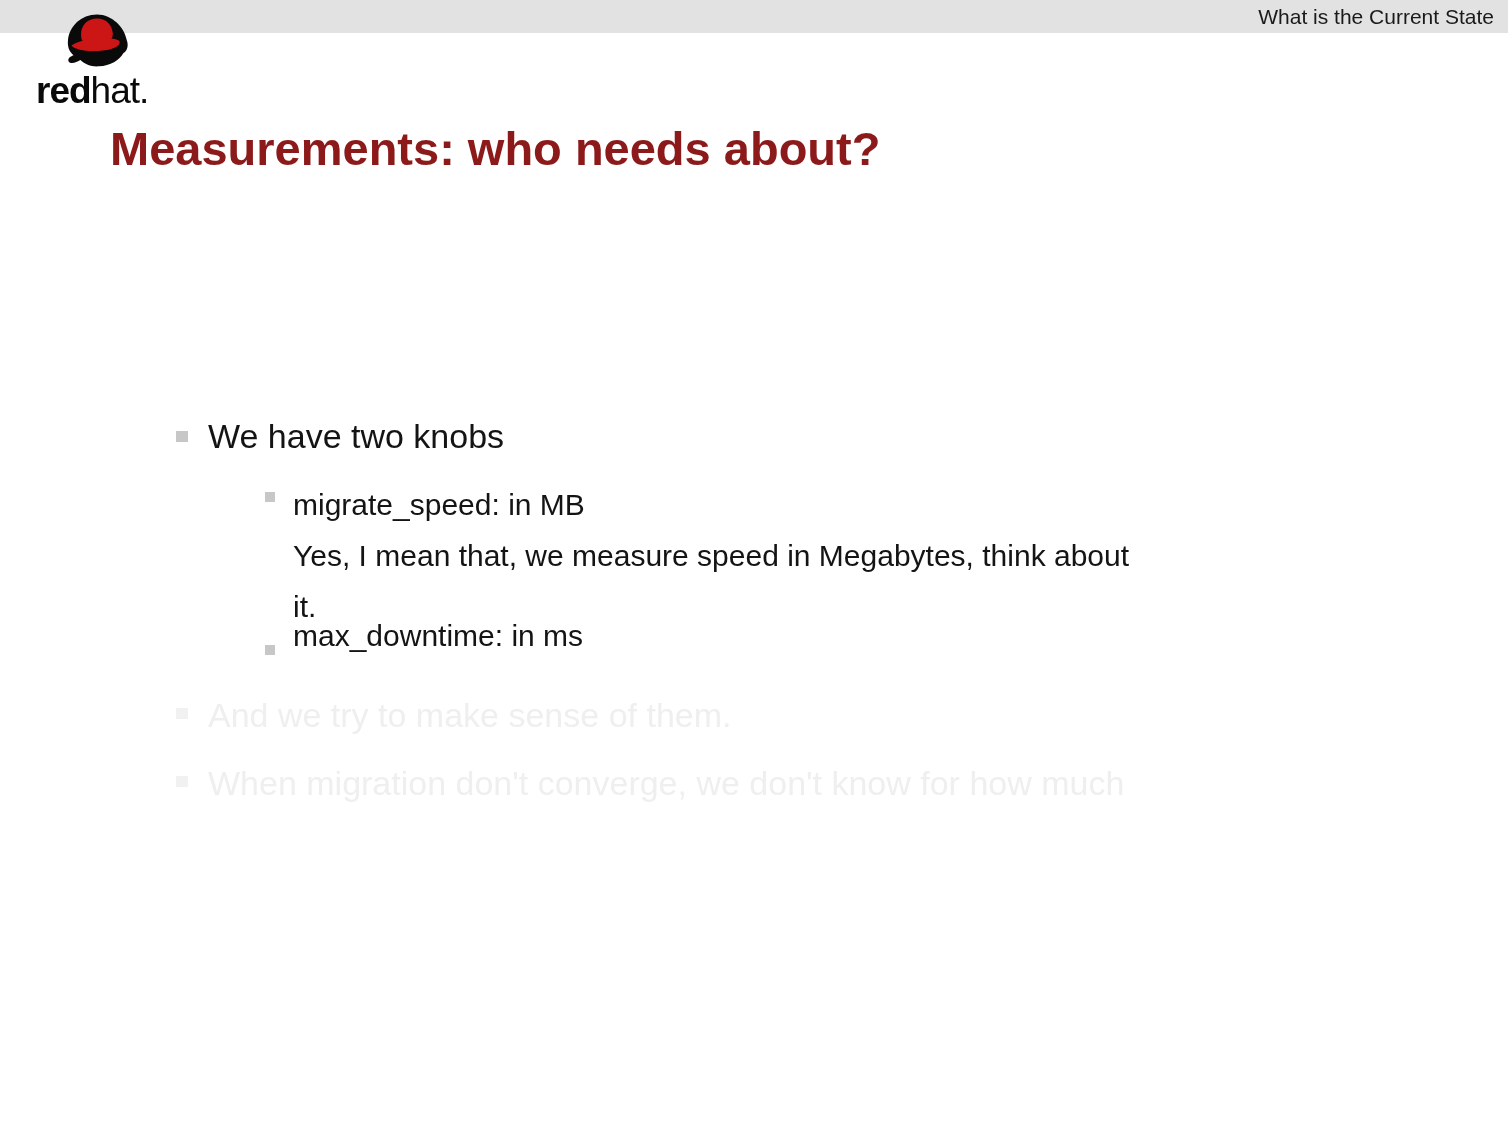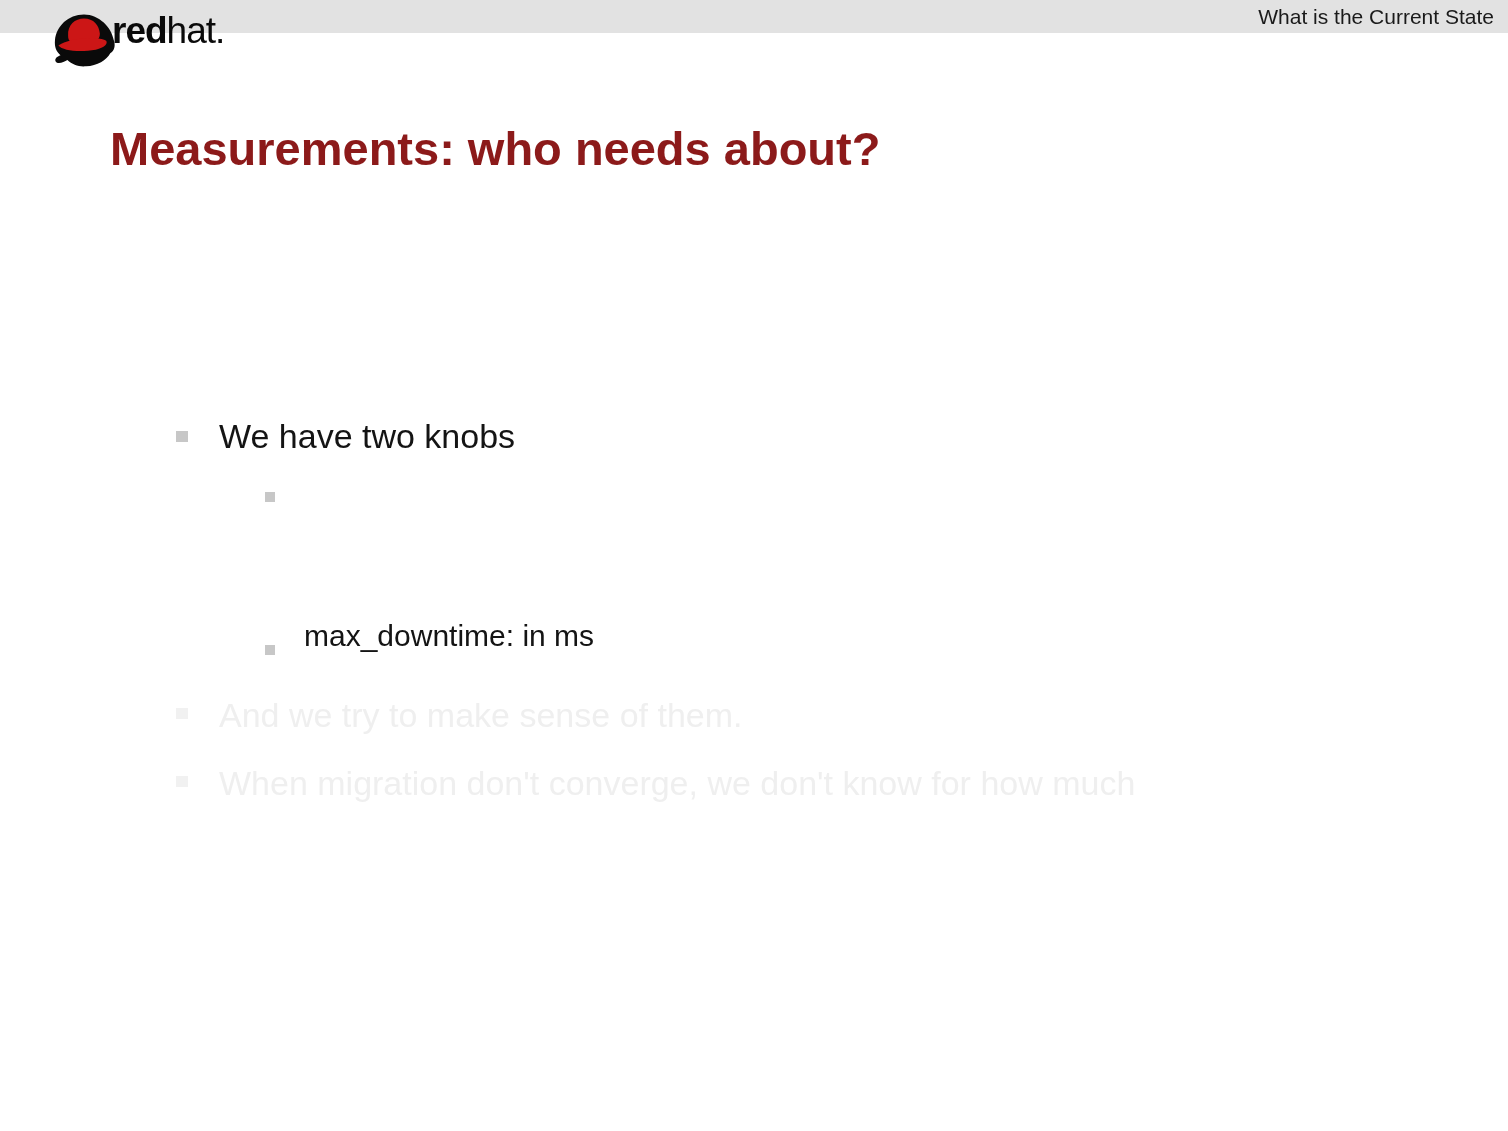--- a/index.html
+++ b/index.html
@@ -31,21 +31,22 @@
     font-size: 21px;
     color: #1a1a1a;
     white-space: nowrap;
   }
 
   
   .logo {
     position: absolute;
     top: 10px; left: 46px;
     display: flex;
-    align-items: flex-start;
+    align-items: center;
+    flex-direction: column;
   }
   .logo svg { width: 76px; height: 60px; display: block; }
   .wordmark {
     font-size: 37px;
     color: #0a0a0a;
     letter-spacing: -1px;
     margin-left: -10px;
     margin-bottom: 2px;
     white-space: nowrap;
   }
@@ -75,21 +76,20 @@
   #q2 { left: 265px; top: 492px; }
   #q3 { left: 265px; top: 645px; }
   #q4 { left: 176px; top: 708px; }
   #q5 { left: 176px; top: 776px; }
 
   
   .row {
     position: absolute;
     color: #141414;
     white-space: nowrap;
-    margin-left: 11px;
   }
   .lvl1 { font-size: 34px; }
   .lvl2 { font-size: 30px; }
   #r1 { left: 208px; top: 417px; }
   #r2 { left: 293px; top: 479px; line-height: 51px; }
   #r2 div { white-space: nowrap; }
   #r3 { left: 293px; top: 619px; }
   #r4 { left: 208px; top: 696px; color: #efefef; }
   #r5 { left: 208px; top: 764px; color: #efefef; }
 </style>
@@ -114,20 +114,25 @@
   <h1 class="title">Measurements: who needs about?</h1>
 
   <span id="q1" class="sq l1"></span>
   <span id="q2" class="sq l2"></span>
   <span id="q3" class="sq l2"></span>
   <span id="q4" class="sq l1 faded"></span>
   <span id="q5" class="sq l1 faded"></span>
 
   <div id="r1" class="row lvl1">We have two knobs</div>
 
+  <div id="r2" class="row lvl2">
+    <div>migrate_speed: in MB</div>
+    <div>Yes, I mean that, we measure speed in Megabytes, think about</div>
+    <div>it.</div>
+  </div>
 
   <div id="r3" class="row lvl2">max_downtime: in ms</div>
 
   <div id="r4" class="row lvl1">And we try to make sense of them.</div>
 
   <div id="r5" class="row lvl1">When migration don't converge, we don't know for how much</div>
 
 </div>
 
 </body></html>

